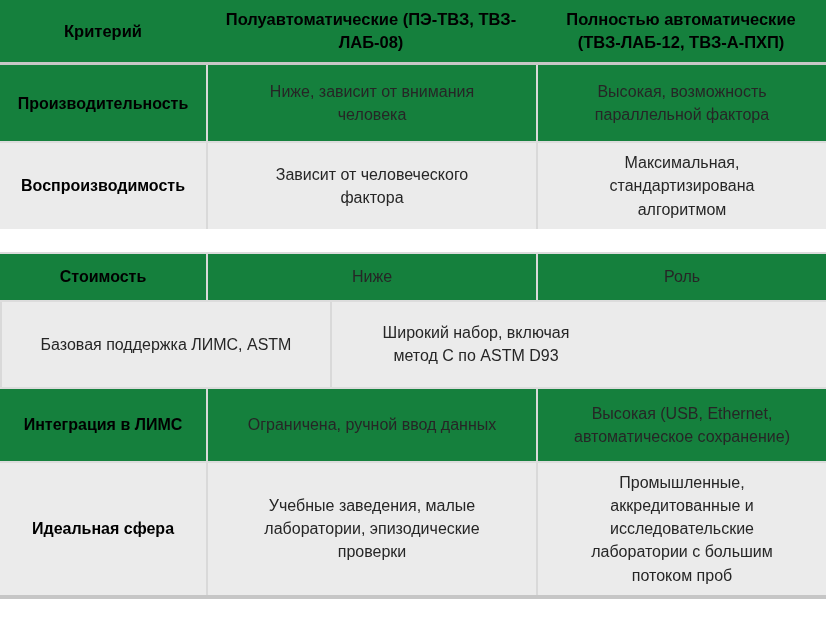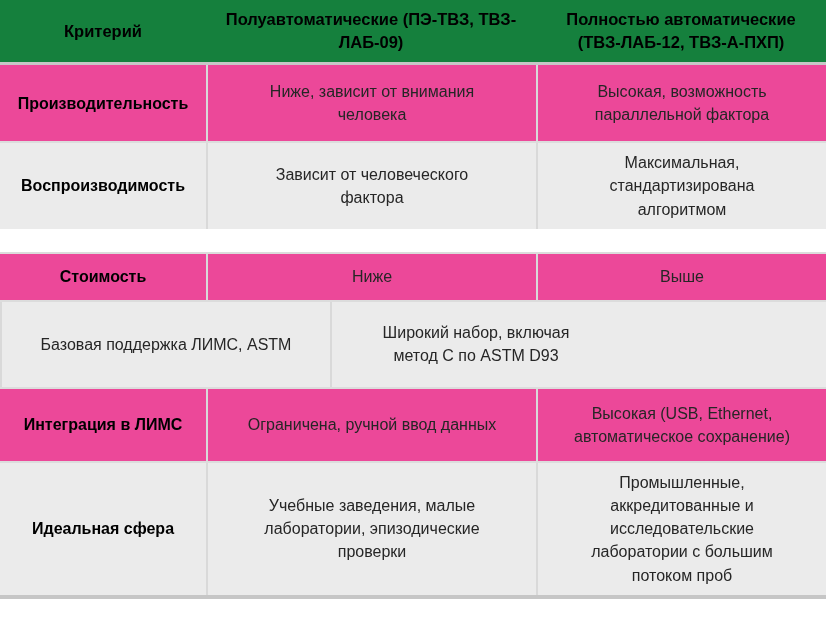--- a/index.html
+++ b/index.html
@@ -18,21 +18,21 @@
     width: 100%;
     align-items: stretch;
   }
   .row.header {
     min-height: 62px;
     background: #15803d;
     border-bottom: 3px solid #c7c7c7;
   }
   .row.body + .row.body { border-top: 2px solid #dcdcdc; }
   .row.shade { background: #ebebeb; }
-  .row.plain { background: #ec4899; }
+  .row.plain { background: #15803d; }
 
   .cell {
     display: flex;
     align-items: center;
     justify-content: center;
     text-align: center;
     font-size: 16px;
     line-height: 1.45;
   }
   .c1 { width: 206px; padding: 8px 12px; }
@@ -62,41 +62,41 @@
   .rh5 { min-height: 74px; }
   .rh6 { min-height: 119px; }
 </style>
 </head>
 <body>
 
 <div class="table">
 
   <div class="row header">
     <div class="cell c1 th">Критерий</div>
-    <div class="cell c2 th">Полуавтоматические (ПЭ-ТВЗ, ТВЗ-ЛАБ-09)</div>
+    <div class="cell c2 th">Полуавтоматические (ПЭ-ТВЗ, ТВЗ-ЛАБ-08)</div>
     <div class="cell c3 th">Полностью автоматические (ТВЗ-ЛАБ-12, ТВЗ-А-ПХП)</div>
   </div>
 
 
   <div class="row body plain rh1">
     <div class="cell c1 criterion">Производительность</div>
     <div class="cell c2">Ниже, зависит от внимания человека</div>
     <div class="cell c3">Высокая, возможность параллельной фактора</div>
   </div>
 
   <div class="row body shade rh2">
     <div class="cell c1 criterion">Воспроизводимость</div>
     <div class="cell c2">Зависит от человеческого фактора</div>
     <div class="cell c3">Максимальная, стандартизирована алгоритмом</div>
   </div>
 
   <div class="row body plain rh3">
     <div class="cell c1 criterion">Стоимость</div>
     <div class="cell c2">Ниже</div>
-    <div class="cell c3">Выше</div>
+    <div class="cell c3">Роль</div>
   </div>
 
   <div class="row body shade rh4">
     <div class="cell c2">Базовая поддержка ЛИМС, ASTM</div>
     <div class="cell c3">Широкий набор, включая метод C по ASTM D93</div>
   </div>
 
   <div class="row body plain rh5">
     <div class="cell c1 criterion">Интеграция в ЛИМС</div>
     <div class="cell c2">Ограничена, ручной ввод данных</div>

